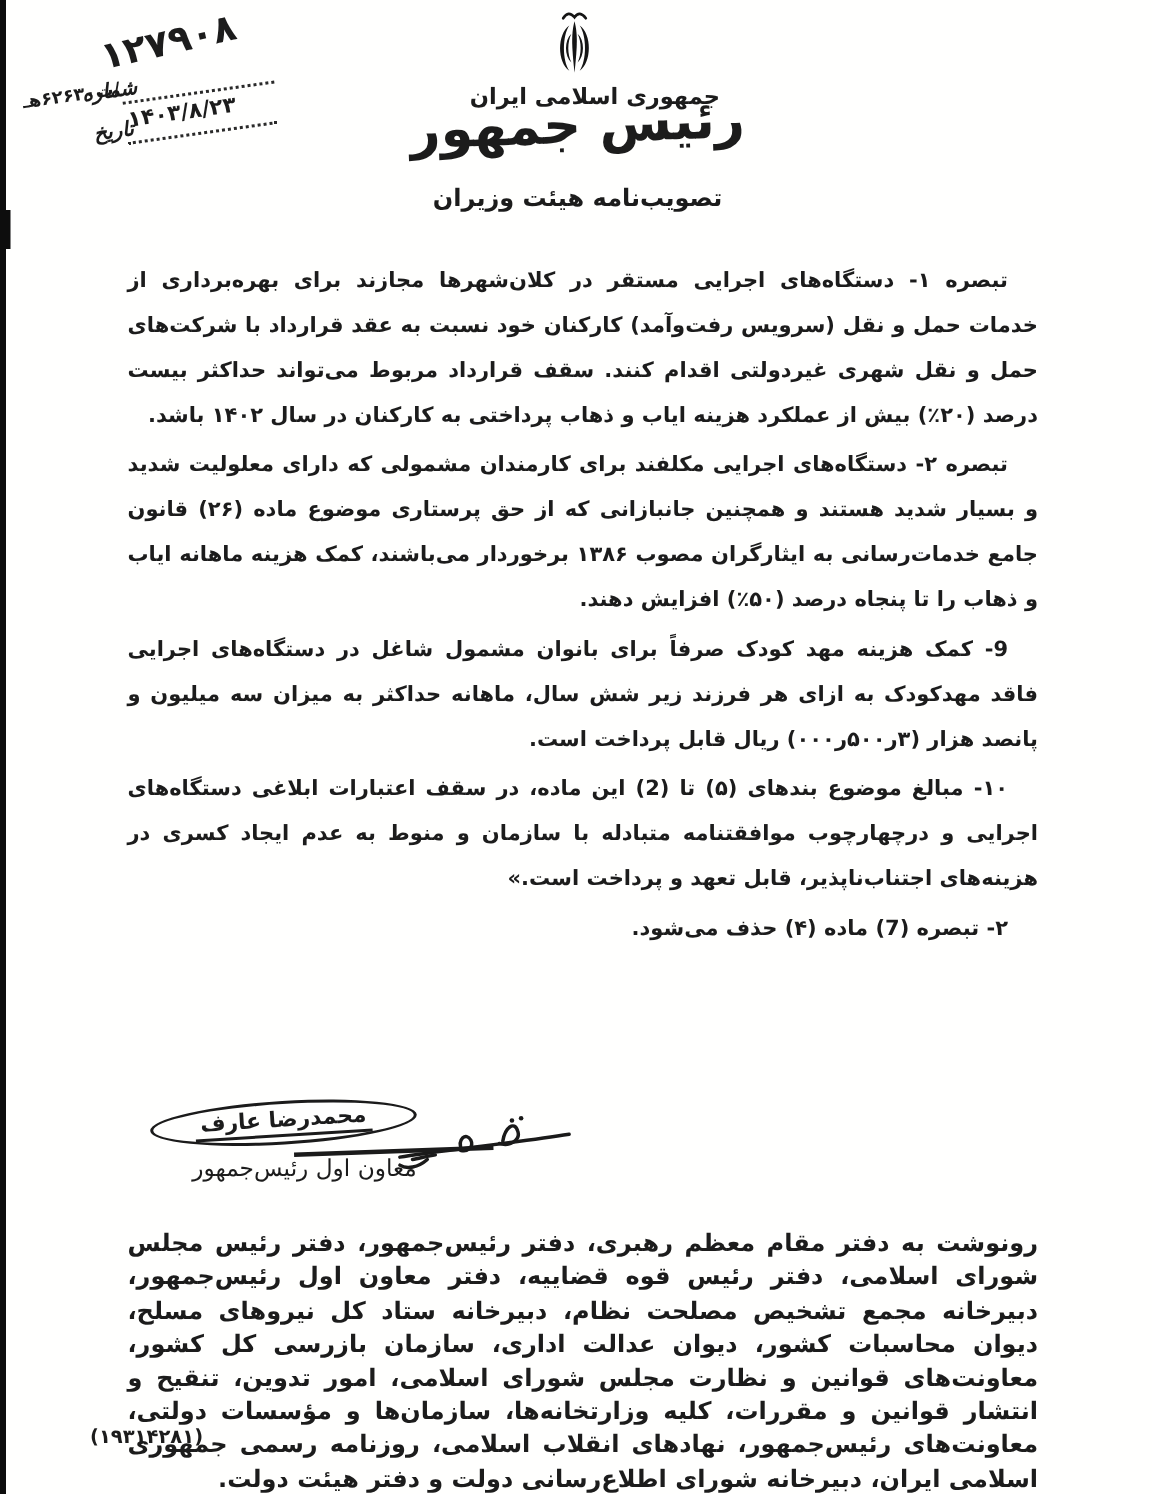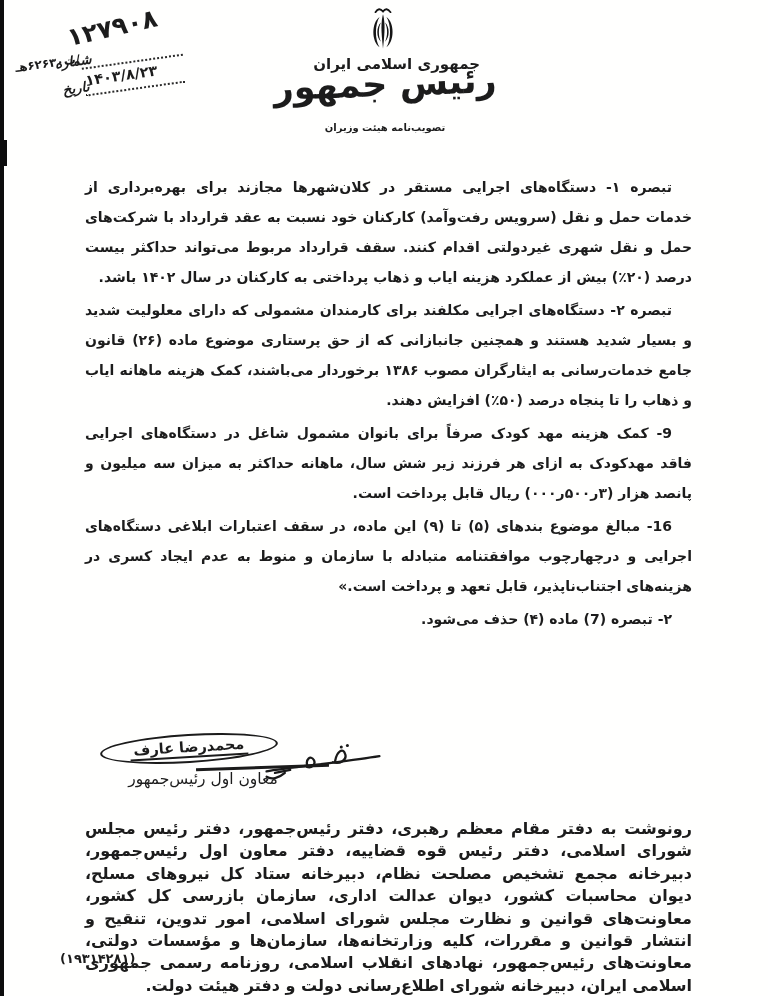--- a/index.html
+++ b/index.html
@@ -18,21 +18,21 @@
     position:absolute;left:290px;top:55px;width:190px;
     font-size:15px;font-weight:bold;direction:rtl;
   }
   .office-title{
     position:absolute;left:270px;top:64px;width:230px;text-align:center;
     font-size:35px;font-weight:bold;direction:rtl;transform:rotate(-2deg);
     letter-spacing:1px;
   }
   .doc-type{
     position:absolute;left:270px;top:122px;width:230px;text-align:center;
-    font-size:10px;font-weight:bold;direction:rtl;
+    font-size:16px;font-weight:bold;direction:rtl;
   }
 
   
   .stamp{position:absolute;left:22px;top:28px;width:175px;height:80px;transform:rotate(-8deg);}
   .stamp .lbl{position:absolute;font-size:13.5px;font-weight:bold;font-style:italic;direction:rtl;}
   .lbl-number{left:34px;top:20px;}
   .lbl-date{left:38px;top:47px;}
   .dotline{position:absolute;height:2px;border-bottom:2px dotted #2a2a2a;}
   .dots-number{left:60px;top:34px;width:102px;}
   .dots-date{left:60px;top:61px;width:100px;}
@@ -110,21 +110,21 @@
     <span class="stamp-number">۱۲۷۹۰۸</span>
     <span class="lbl lbl-date">تاریخ</span>
     <span class="dotline dots-date"></span>
     <span class="stamp-date">۱۴۰۳/۸/۲۳</span>
   </div>
 
   <main class="body-text">
     <p>تبصره ۱- دستگاه‌های اجرایی مستقر در کلان‌شهرها مجازند برای بهره‌برداری از خدمات حمل و نقل (سرویس رفت‌وآمد) کارکنان خود نسبت به عقد قرارداد با شرکت‌های حمل و نقل شهری غیردولتی اقدام کنند. سقف قرارداد مربوط می‌تواند حداکثر بیست درصد (۲۰٪) بیش از عملکرد هزینه ایاب و ذهاب پرداختی به کارکنان در سال ۱۴۰۲ باشد.</p>
     <p>تبصره ۲- دستگاه‌های اجرایی مکلفند برای کارمندان مشمولی که دارای معلولیت شدید و بسیار شدید هستند و همچنین جانبازانی که از حق پرستاری موضوع ماده (۲۶) قانون جامع خدمات‌رسانی به ایثارگران مصوب ۱۳۸۶ برخوردار می‌باشند، کمک هزینه ماهانه ایاب و ذهاب را تا پنجاه درصد (۵۰٪) افزایش دهند.</p>
     <p>9- کمک هزینه مهد کودک صرفاً برای بانوان مشمول شاغل در دستگاه‌های اجرایی فاقد مهدکودک به ازای هر فرزند زیر شش سال، ماهانه حداکثر به میزان سه میلیون و پانصد هزار (۳ر۵۰۰ر۰۰۰) ریال قابل پرداخت است.</p>
-    <p>16- مبالغ موضوع بندهای (۵) تا (۹) این ماده، در سقف اعتبارات ابلاغی دستگاه‌های اجرایی و درچهارچوب موافقتنامه متبادله با سازمان و منوط به عدم ایجاد کسری در هزینه‌های اجتناب‌ناپذیر، قابل تعهد و پرداخت است.»</p>
+    <p>۱۰- مبالغ موضوع بندهای (۵) تا (2) این ماده، در سقف اعتبارات ابلاغی دستگاه‌های اجرایی و درچهارچوب موافقتنامه متبادله با سازمان و منوط به عدم ایجاد کسری در هزینه‌های اجتناب‌ناپذیر، قابل تعهد و پرداخت است.»</p>
     <p>۲- تبصره (7) ماده (۴) حذف می‌شود.</p>
   </main>
 
   <svg class="sig-scribble" viewBox="0 0 160 70">
     <g fill="none" stroke="#1a1a1a" stroke-width="3" stroke-linecap="round">
       <path d="M6 50 C34 45 104 38 154 30"></path>
       <path d="M96 36 c2 -12 10 -18 13 -9 c3 8 -7 14 -16 11"></path>
       <path d="M60 44 c-4 -10 4 -16 8 -9 c3 6 -3 11 -9 9"></path>
       <path d="M37 48 c-7 1 -14 3 -20 4"></path>
       <path d="M30 52 c-8 7 -18 9 -24 5"></path>

